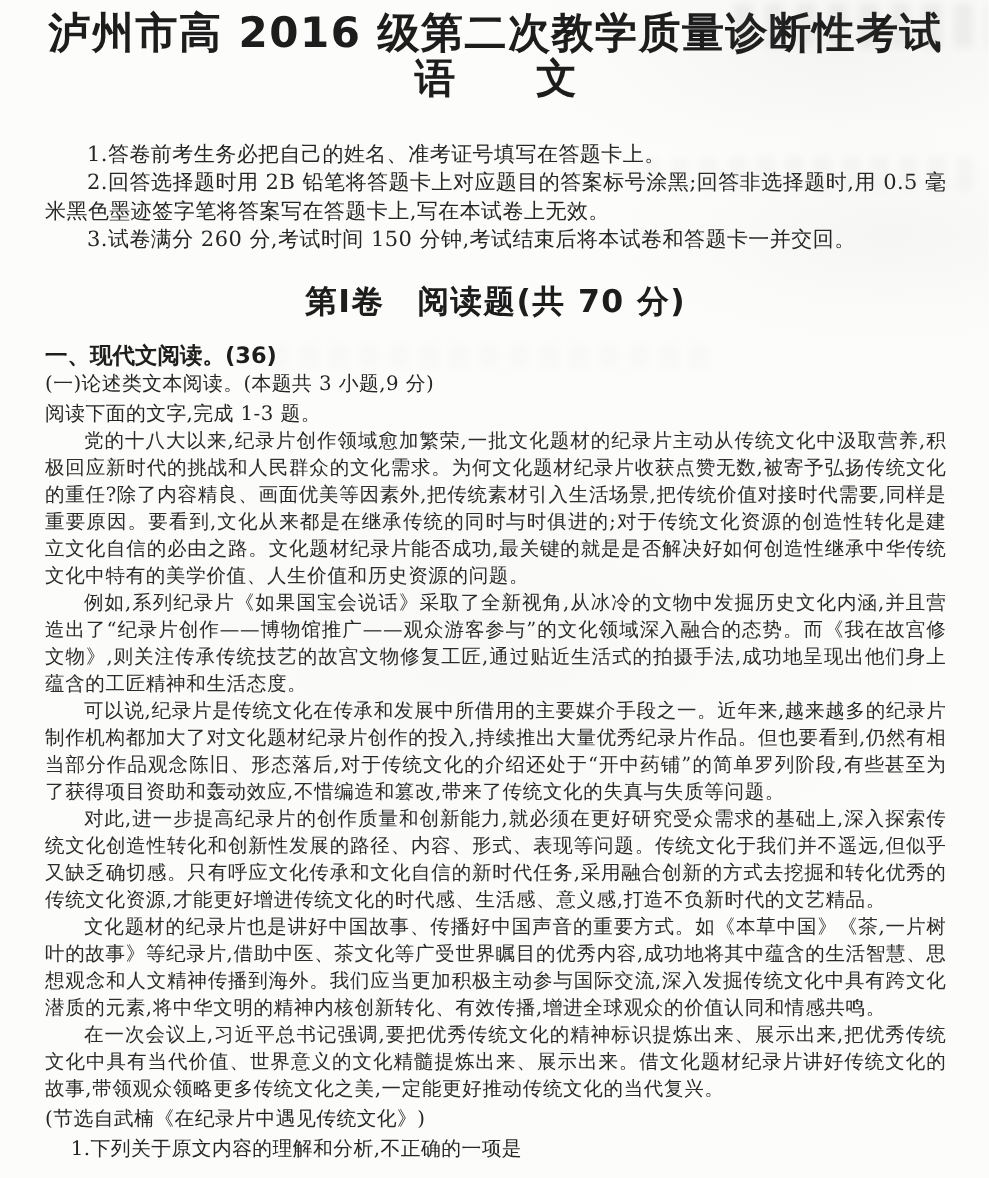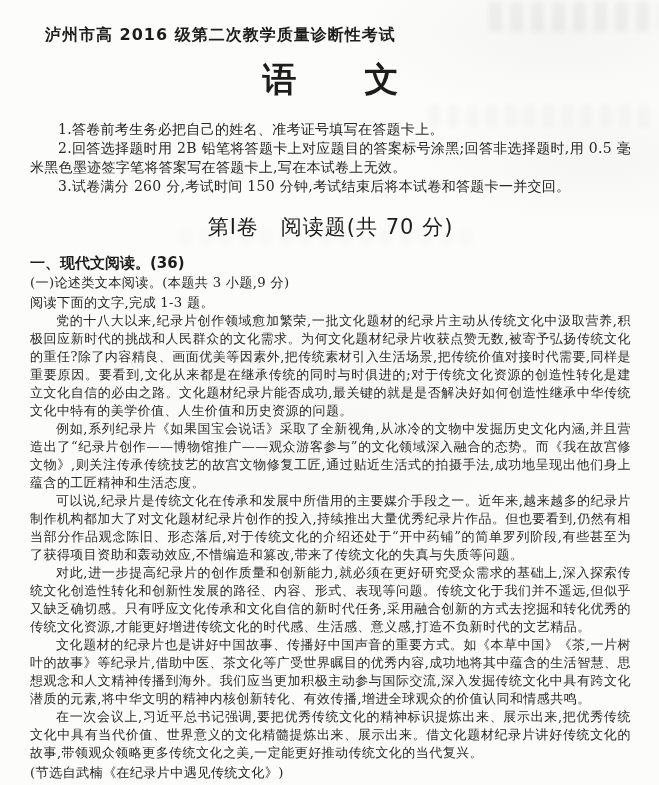--- a/index.html
+++ b/index.html
@@ -32,50 +32,50 @@
     background: repeating-linear-gradient(90deg, rgba(130,130,130,0.10) 0 11px, transparent 11px 19px);
     opacity: .45;
   }
   .a3 {
     left: 180px; top: 230px; width: 300px; height: 16px;
     background: repeating-linear-gradient(90deg, rgba(140,140,140,0.07) 0 12px, transparent 12px 20px);
     opacity: .4;
   }
 
   .exam-title {
-    margin: 15px; text-align: left;
+    margin: 2px; text-align: center;
     font-family: "DejaVu Sans", sans-serif;
-    font-size: 16px; font-weight: 700; line-height: 27px;
+    font-size: 28px; font-weight: 700; line-height: 27px;
     letter-spacing: 1px; color: #1d1d1d;
   }
   .subject-title {
     margin: 2px 0 0; text-align: center;
     font-family: "DejaVu Sans", sans-serif;
-    font-size: 34px; font-weight: 700; line-height: 32px;
+    font-size: 27px; font-weight: 700; line-height: 32px;
     color: #1d1d1d;
   }
 
   .notes { margin-top: 25px; }
   .notes-head {
     margin: 0;
     font-family: "DejaVu Sans", sans-serif;
     font-size: 13.5px; font-weight: 700; line-height: 19px;
     color: #1e1e1e;
   }
   .note {
     margin: 0;
     font-size: 14px; line-height: 19px;
     text-indent: 2em; text-align: justify;
     word-break: break-all; letter-spacing: 0.3px;
   }
 
   .section-title {
     margin: 17px 0 0; text-align: center;
     font-family: "DejaVu Sans", sans-serif;
-    font-size: 21px; font-weight: 400; line-height: 28px;
+    font-size: 21px; font-weight: 700; line-height: 28px;
     letter-spacing: 1px; color: #1d1d1d;
   }
 
   .part-head {
     margin: 13px 0 0;
     font-family: "DejaVu Sans", sans-serif;
     font-size: 15px; font-weight: 700; line-height: 19.3px;
     color: #1e1e1e;
   }
   .sub-head {

